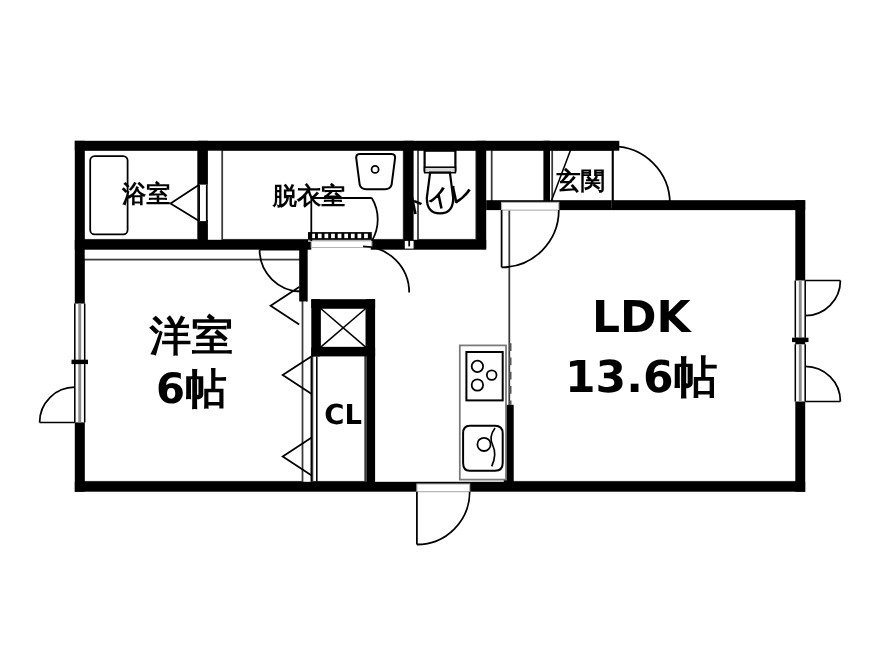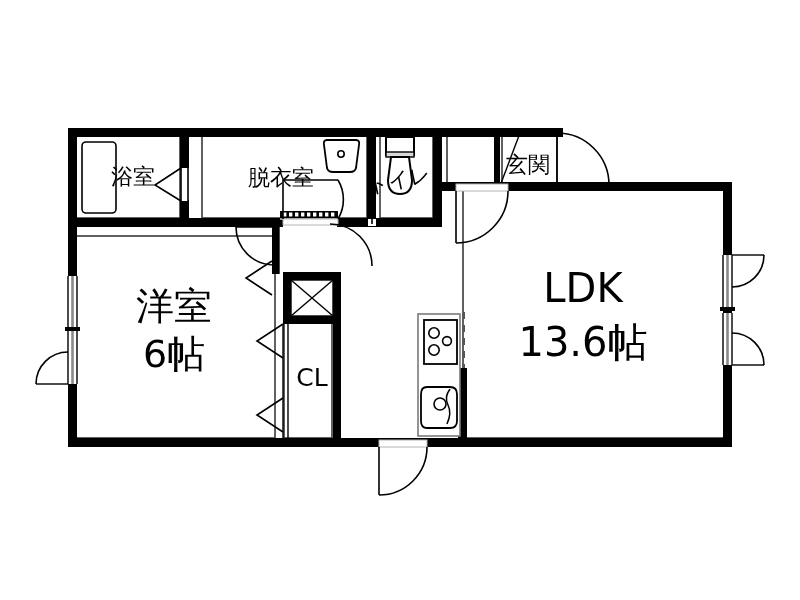--- a/index.html
+++ b/index.html
@@ -12,20 +12,21 @@
     width: 800px;
     height: 600px;
     overflow: hidden;
     font-family: "DejaVu Sans", "Liberation Sans", sans-serif;
   }
   #floorplan-root {
     position: relative;
     width: 800px;
     height: 496px;
     background: #a16207;
+    font-weight: bold;
   }
   svg#plan-svg {
     display: block;
     width: 800px;
     height: 600px;
   }
   .room-label {
     font-family: "DejaVu Sans", "Liberation Sans", sans-serif;
     fill: #000000;
     text-anchor: middle;

